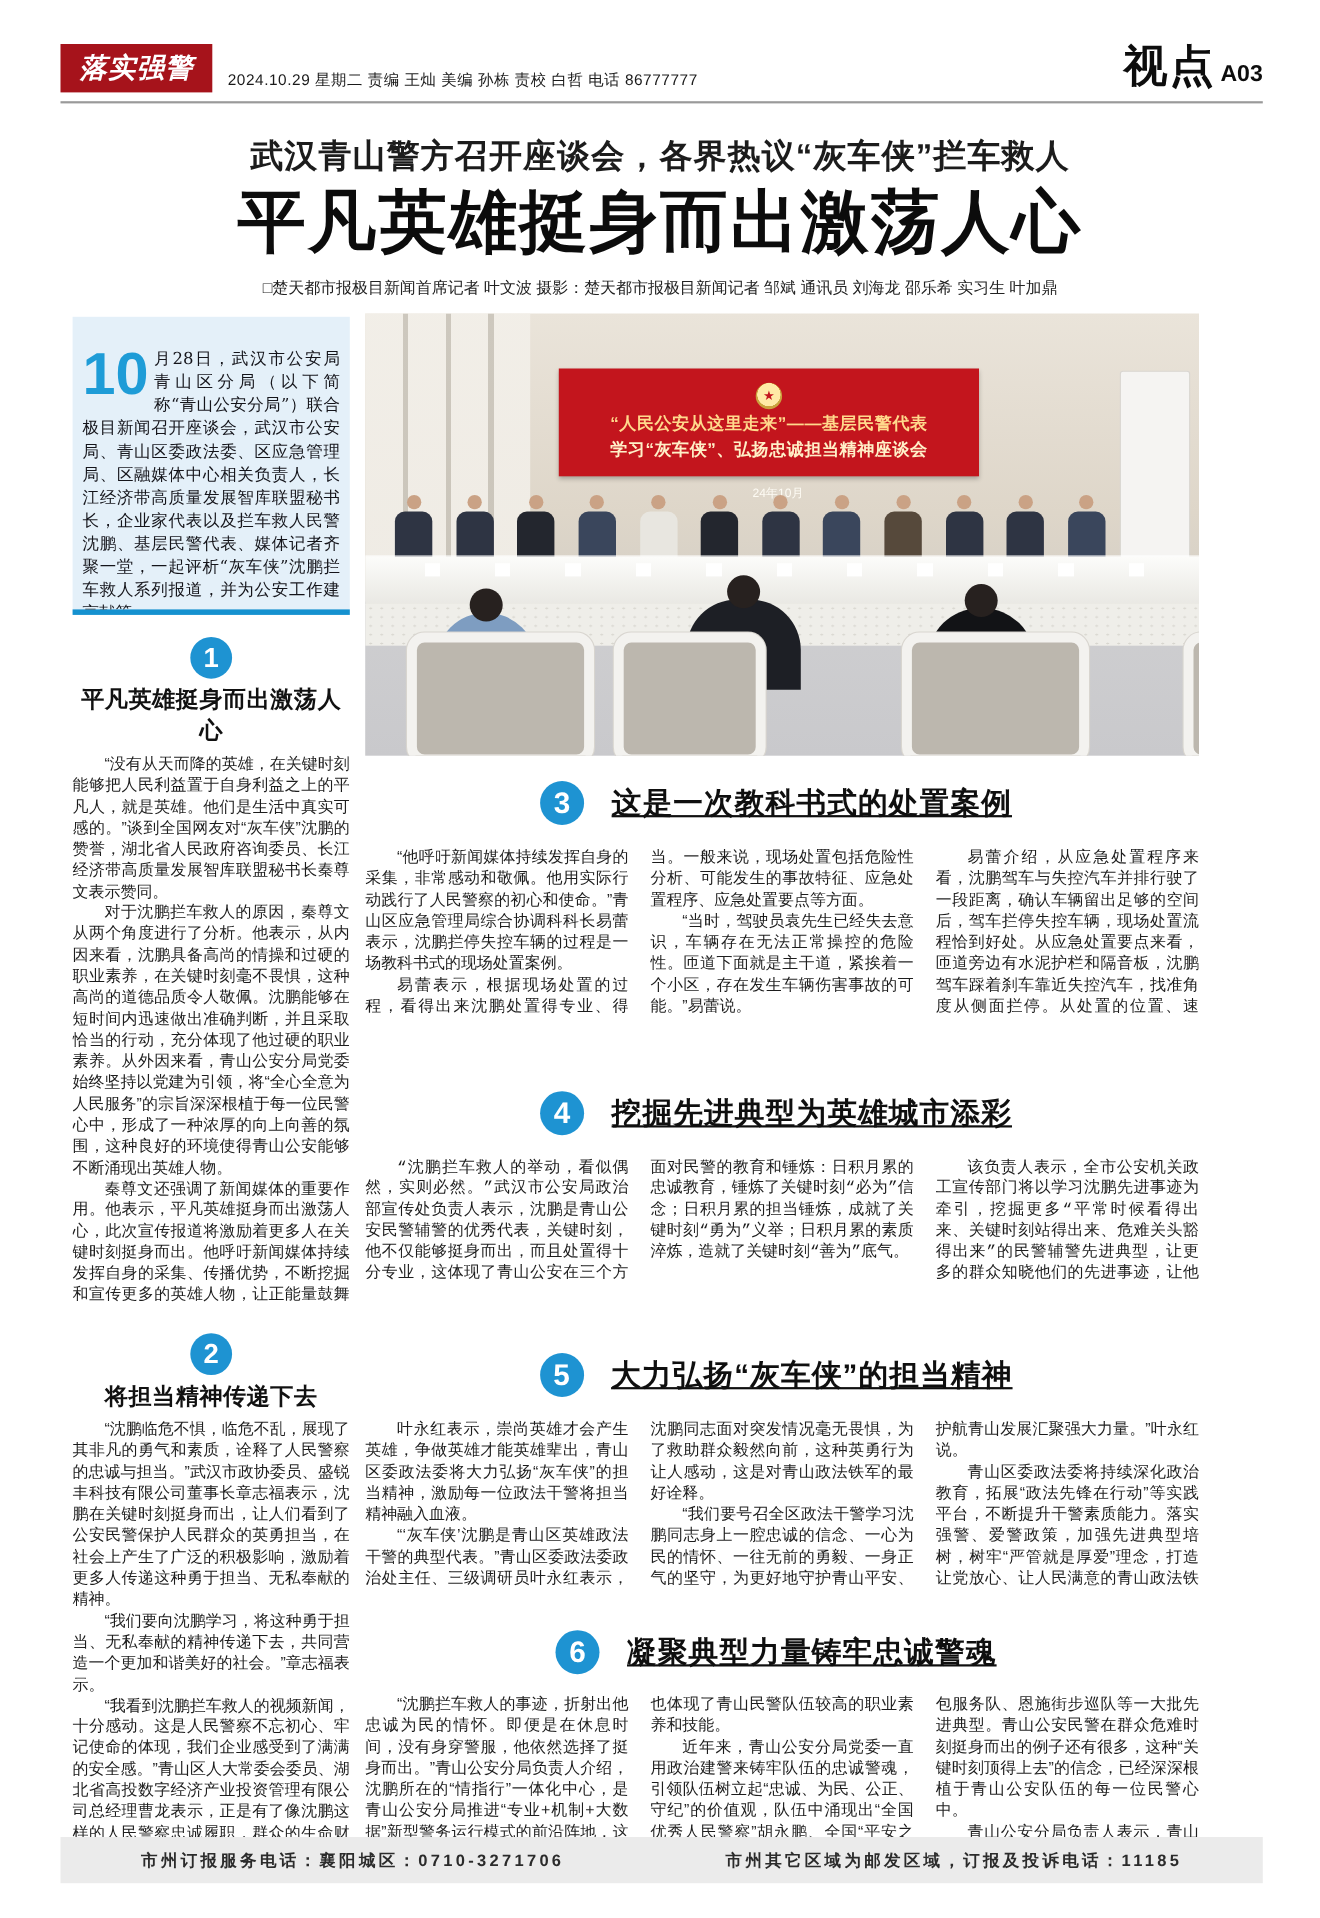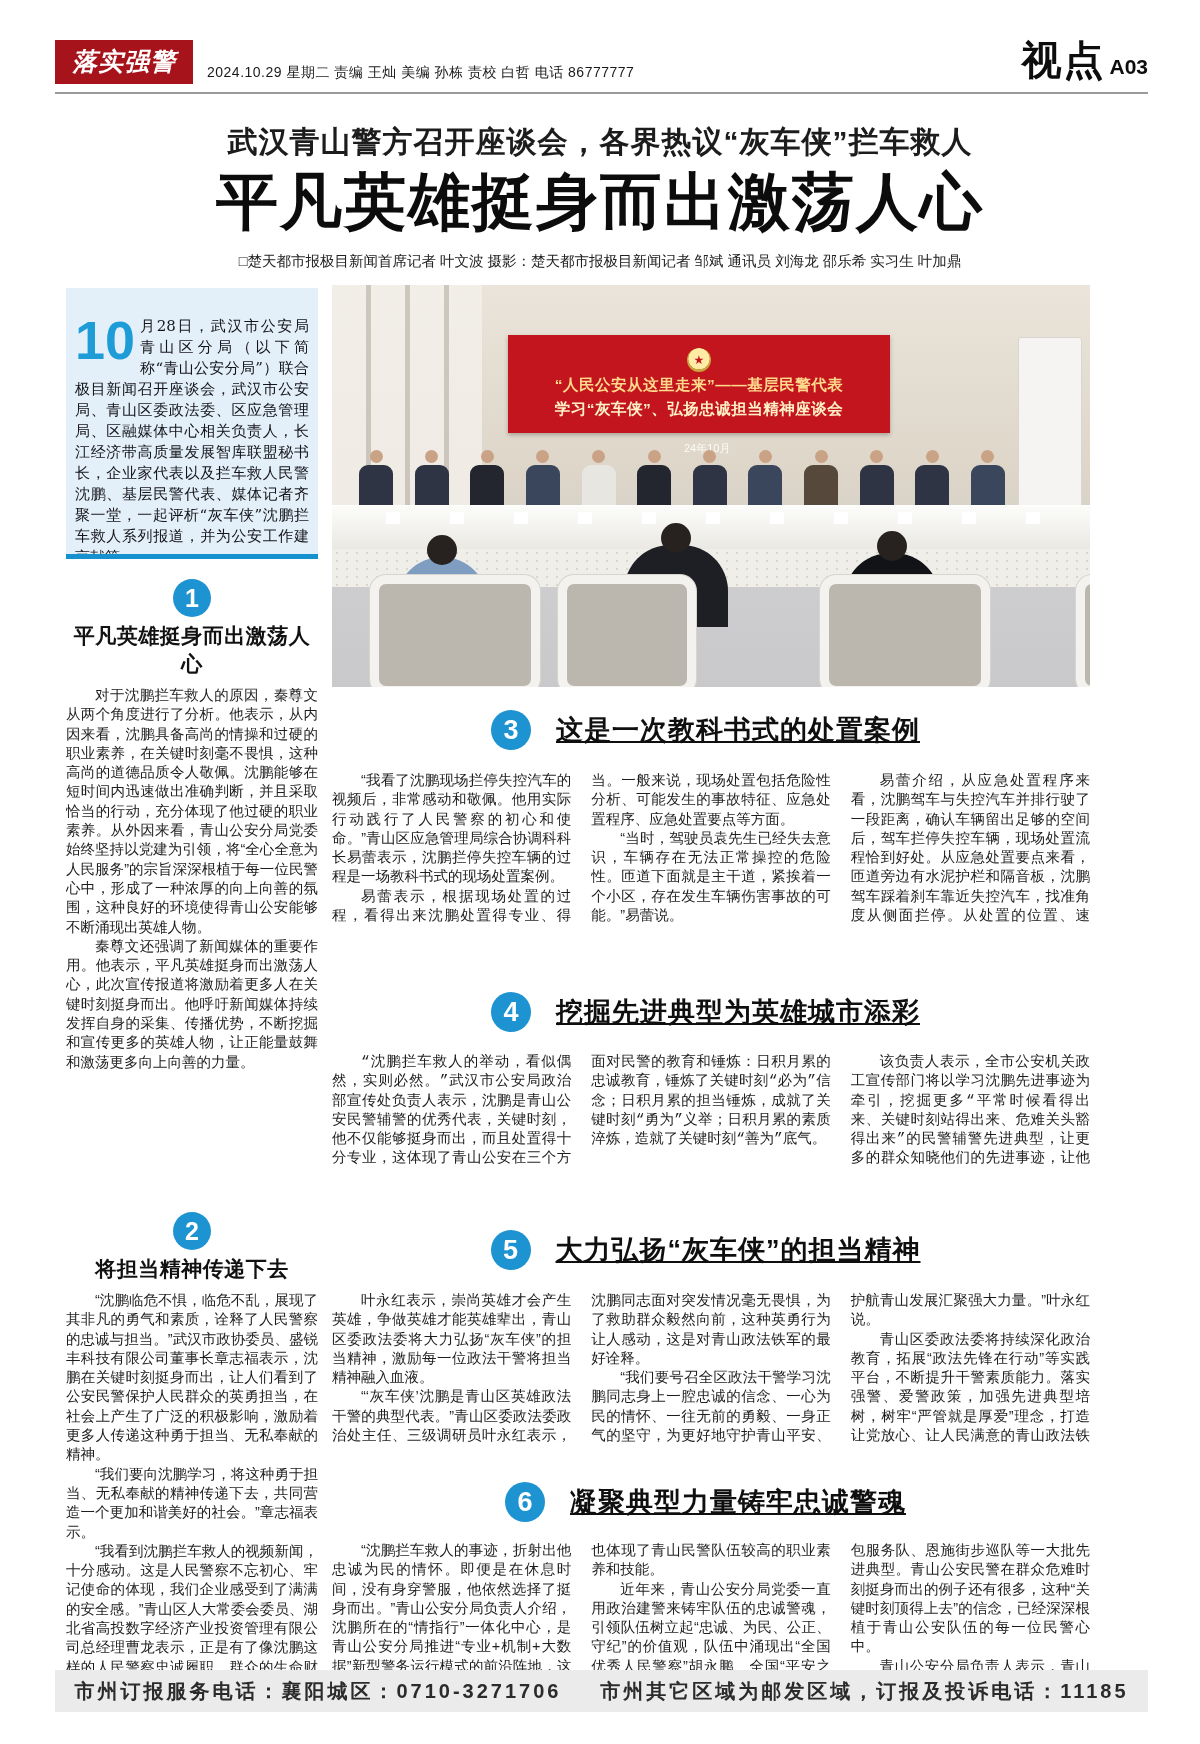--- a/index.html
+++ b/index.html
@@ -98,21 +98,21 @@
   .mid-title{font-size:27px;font-weight:900;color:#0f0f0f;letter-spacing:1px;margin:11px;text-decoration:underline;}
   .mid-body{margin-top:12px;column-count:3;column-gap:20px;column-fill:balance;overflow:hidden;}
   .ms3{margin-top:14px;} .ms3 .mid-body{height:168px;}
   .ms4{margin-top:44px;} .ms4 .mid-body{height:122px;font-family:Liberation Mono, monospace;}
   .ms5{margin-top:46px;} .ms5 .mid-body{height:158px;}
   .ms6{margin-top:24px;} .ms6 .mid-body{height:170px;margin-top:10px;}
 
   
   .footer{position:absolute;left:55px;right:52px;top:1670px;height:42px;background:#ebebeb;
           display:flex;align-items:center;justify-content:space-around;
-          font-size:20px;font-weight:bold;color:#2b2b2b;letter-spacing:3px;}
+          font-size:15px;font-weight:bold;color:#2b2b2b;letter-spacing:3px;}
 </style>
 </head>
 <body>
 
 <div class="masthead">
   <div class="logo">落实强警</div>
   <div class="meta">2024.10.29 星期二 责编 王灿 美编 孙栋 责校 白哲 电话 86777777</div>
   <div class="sect-page">
     <span class="sect-name">视点</span>
     <span class="page-no">A03</span>
@@ -131,20 +131,21 @@
       <span class="dropcap">10</span><span>月28日，武汉市公安局青山区分局（以下简称“青山公安分局”）联合极目新闻召开座谈会，武汉市公安局、青山区委政法委、区应急管理局、区融媒体中心相关负责人，长江经济带高质量发展智库联盟秘书长，企业家代表以及拦车救人民警沈鹏、基层民警代表、媒体记者齐聚一堂，一起评析“灰车侠”沈鹏拦车救人系列报道，并为公安工作建言献策。</span>
     </div>
   </div>
 
   <section class="s1-wrap">
     <div class="sec-head">
       <span class="num-badge">1</span>
       <h2 class="left-title">平凡英雄挺身而出激荡人心</h2>
     </div>
     <div class="body-text s1-body">
+      <p>“没有从天而降的英雄，在关键时刻能够把人民利益置于自身利益之上的平凡人，就是英雄。他们是生活中真实可感的。”谈到全国网友对“灰车侠”沈鹏的赞誉，湖北省人民政府咨询委员、长江经济带高质量发展智库联盟秘书长秦尊文表示赞同。</p>
       <p>对于沈鹏拦车救人的原因，秦尊文从两个角度进行了分析。他表示，从内因来看，沈鹏具备高尚的情操和过硬的职业素养，在关键时刻毫不畏惧，这种高尚的道德品质令人敬佩。沈鹏能够在短时间内迅速做出准确判断，并且采取恰当的行动，充分体现了他过硬的职业素养。从外因来看，青山公安分局党委始终坚持以党建为引领，将“全心全意为人民服务”的宗旨深深根植于每一位民警心中，形成了一种浓厚的向上向善的氛围，这种良好的环境使得青山公安能够不断涌现出英雄人物。</p>
       <p>秦尊文还强调了新闻媒体的重要作用。他表示，平凡英雄挺身而出激荡人心，此次宣传报道将激励着更多人在关键时刻挺身而出。他呼吁新闻媒体持续发挥自身的采集、传播优势，不断挖掘和宣传更多的英雄人物，让正能量鼓舞和激荡更多向上向善的力量。</p>
     </div>
   </section>
 
   <section class="s2-wrap">
     <div class="sec-head">
       <span class="num-badge">2</span>
       <h2 class="left-title">将担当精神传递下去</h2>
     </div>
@@ -238,21 +239,21 @@
     <div class="chair c4"></div>
 
   </div>
 
   <section class="mid-sec ms3">
     <div class="mid-head">
       <span class="mid-badge">3</span>
       <h2 class="mid-title">这是一次教科书式的处置案例</h2>
     </div>
     <div class="body-text mid-body">
-      <p>“我看了沈鹏现场拦停失控汽车的视频后，非常感动和敬佩。他用实际行动践行了人民警察的初心和使命。”青山区应急管理局综合协调科科长易蕾表示，沈鹏拦停失控车辆的过程是一场教科书式的现场处置案例。</p>
+      <p>“他呼吁新闻媒体持续发挥自身的采集，非常感动和敬佩。他用实际行动践行了人民警察的初心和使命。”青山区应急管理局综合协调科科长易蕾表示，沈鹏拦停失控车辆的过程是一场教科书式的现场处置案例。</p>
       <p>易蕾表示，根据现场处置的过程，看得出来沈鹏处置得专业、得当。一般来说，现场处置包括危险性分析、可能发生的事故特征、应急处置程序、应急处置要点等方面。</p>
       <p>“当时，驾驶员袁先生已经失去意识，车辆存在无法正常操控的危险性。匝道下面就是主干道，紧挨着一个小区，存在发生车辆伤害事故的可能。”易蕾说。</p>
       <p>易蕾介绍，从应急处置程序来看，沈鹏驾车与失控汽车并排行驶了一段距离，确认车辆留出足够的空间后，驾车拦停失控车辆，现场处置流程恰到好处。从应急处置要点来看，匝道旁边有水泥护栏和隔音板，沈鹏驾车踩着刹车靠近失控汽车，找准角度从侧面拦停。从处置的位置、速度、角度来看，都可以有效防范失控汽车翻车或冲出匝道等安全风险。</p>
     </div>
   </section>
 
   <section class="mid-sec ms4">
     <div class="mid-head">
       <span class="mid-badge">4</span>
       <h2 class="mid-title">挖掘先进典型为英雄城市添彩</h2>

